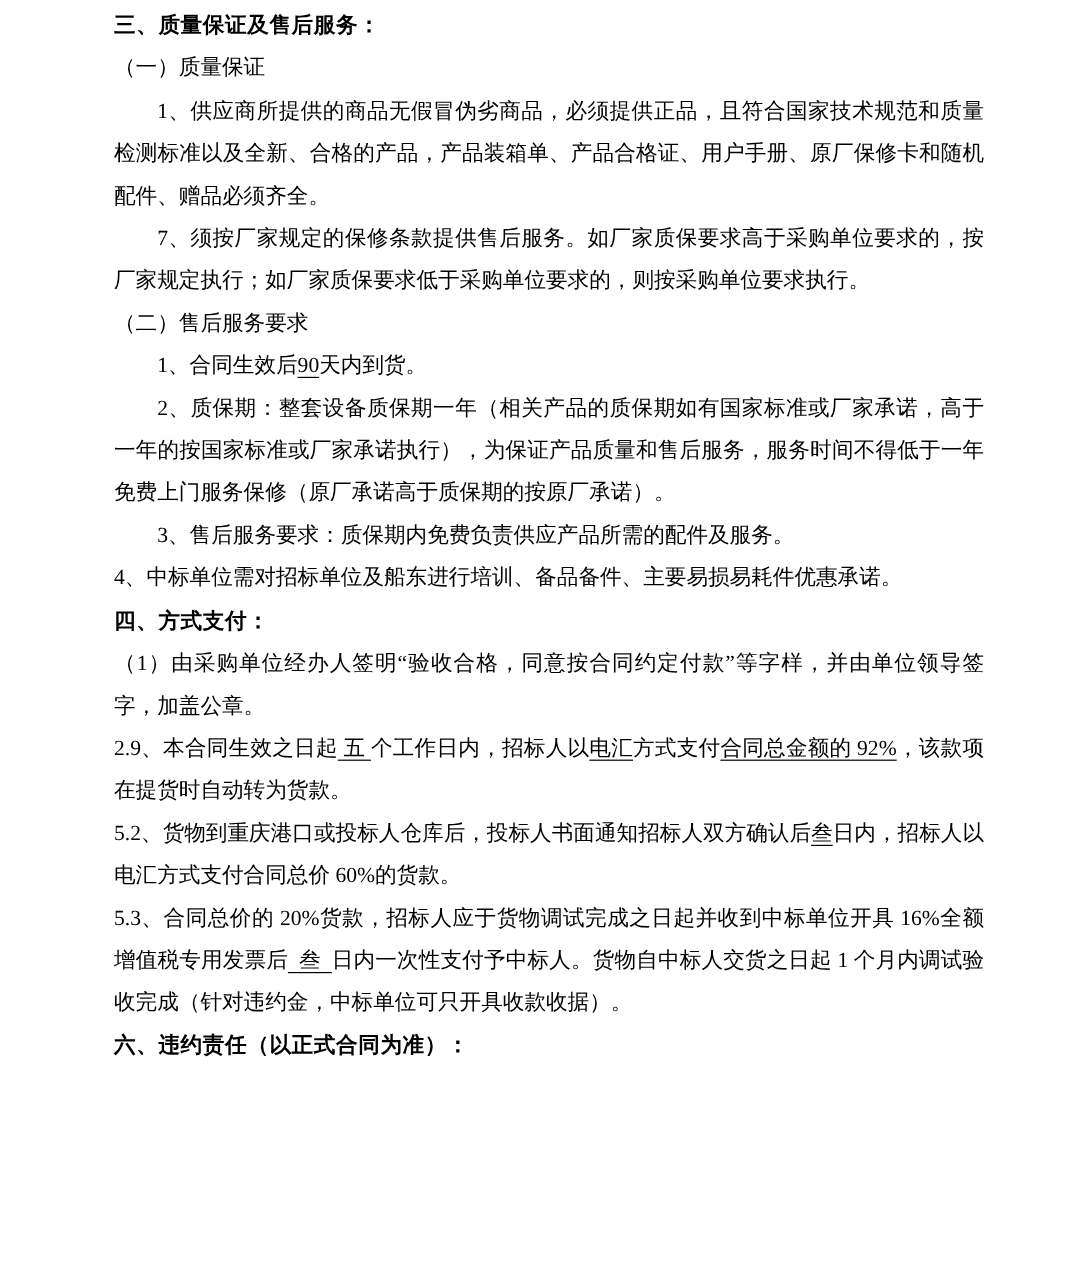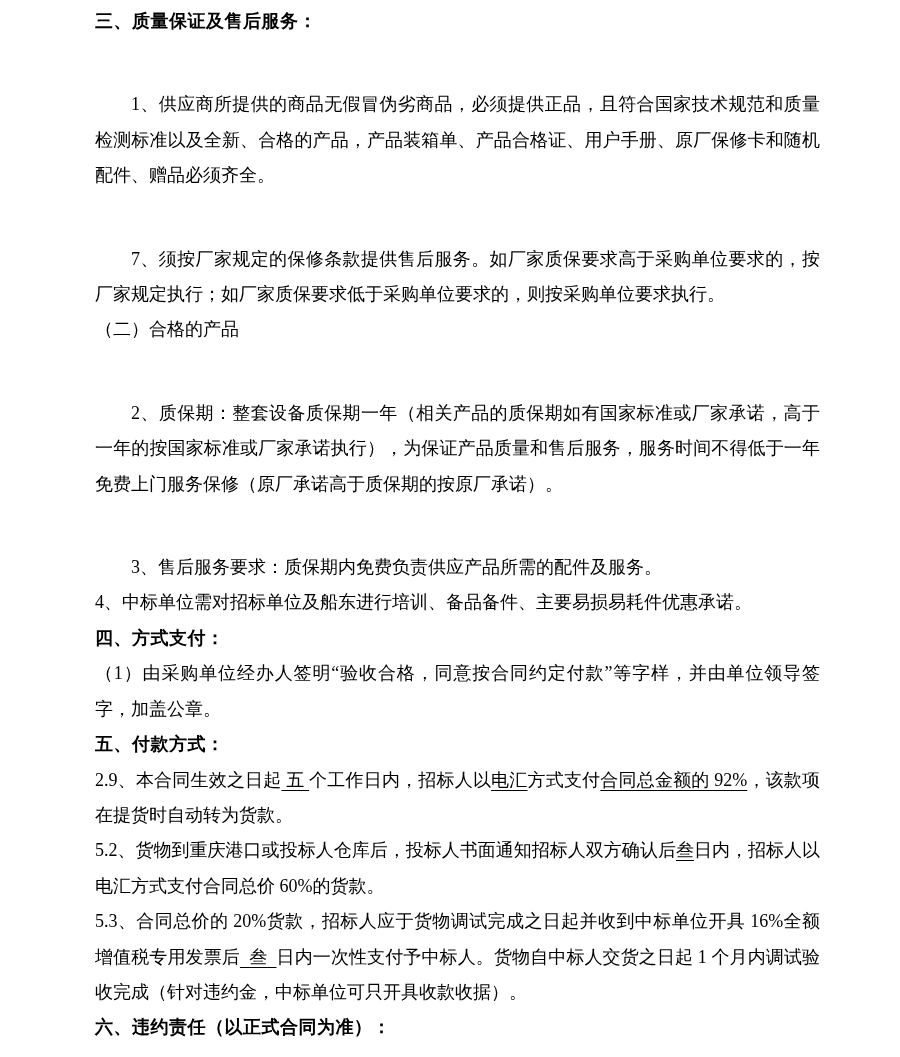--- a/index.html
+++ b/index.html
@@ -20,46 +20,46 @@
   }
   .para {
     margin: 0;
     font-size: 18px;
     line-height: 35.4px;
     text-align: justify;
     word-break: break-all;
   }
   .para.indent {
     text-indent: 2em;
-    margin-top: 48px;
   }
   .para.heading {
     font-weight: 700;
     font-family: "Liberation Sans", "DejaVu Sans", sans-serif;
     letter-spacing: 0.5px;
   }
   .u {
     text-decoration: underline;
     text-underline-offset: 4px;
     text-decoration-thickness: 1px;
   }
 </style>
 </head>
 <body>
 
 <div class="page">
   <div id="doc">
       <p class="para heading"><span>三、质量保证及售后服务：</span></p>
+      <p class="para plain"><span>（一）质量保证</span></p>
       <p class="para indent"><span>1、供应商所提供的商品无假冒伪劣商品，必须提供正品，且符合国家技术规范和质量检测标准以及全新、合格的产品，产品装箱单、产品合格证、用户手册、原厂保修卡和随机配件、赠品必须齐全。</span></p>
       <p class="para indent"><span>7、须按厂家规定的保修条款提供售后服务。如厂家质保要求高于采购单位要求的，按厂家规定执行；如厂家质保要求低于采购单位要求的，则按采购单位要求执行。</span></p>
-      <p class="para plain"><span>（二）合格的产品</span></p>
+      <p class="para plain"><span>（二）售后服务要求</span></p>
+      <p class="para indent"><span>1、合同生效后</span><span class="u">90</span><span>天内到货。</span></p>
       <p class="para indent"><span>2、质保期：整套设备质保期一年（相关产品的质保期如有国家标准或厂家承诺，高于一年的按国家标准或厂家承诺执行），为保证产品质量和售后服务，服务时间不得低于一年免费上门服务保修（原厂承诺高于质保期的按原厂承诺）。</span></p>
       <p class="para indent"><span>3、售后服务要求：质保期内免费负责供应产品所需的配件及服务。</span></p>
       <p class="para plain"><span>4、中标单位需对招标单位及船东进行培训、备品备件、主要易损易耗件优惠承诺。</span></p>
       <p class="para heading"><span>四、方式支付：</span></p>
       <p class="para plain"><span>（1）由采购单位经办人签明“验收合格，同意按合同约定付款”等字样，并由单位领导签字，加盖公章。</span></p>
-      <p class="para heading"><span>五、付款方式：</span></p>
       <p class="para plain"><span>2.9、本合同生效之日起</span><span class="u">&nbsp;五&nbsp;</span><span>个工作日内，招标人以</span><span class="u">电汇</span><span>方式支付</span><span class="u">合同总金额的 92%</span><span>，该款项在提货时自动转为货款。</span></p>
       <p class="para plain"><span>5.2、货物到重庆港口或投标人仓库后，投标人书面通知招标人双方确认后</span><span class="u">叁</span><span>日内，招标人以电汇方式支付合同总价 60%的货款。</span></p>
       <p class="para plain"><span>5.3、合同总价的 20%货款，招标人应于货物调试完成之日起并收到中标单位开具 16%全额增值税专用发票后</span><span class="u">&nbsp;&nbsp;叁&nbsp;&nbsp;</span><span>日内一次性支付予中标人。货物自中标人交货之日起 1 个月内调试验收完成（针对违约金，中标单位可只开具收款收据）。</span></p>
       <p class="para heading"><span>六、违约责任（以正式合同为准）：</span></p>
     </div>
 </div>
 
 </body></html>

